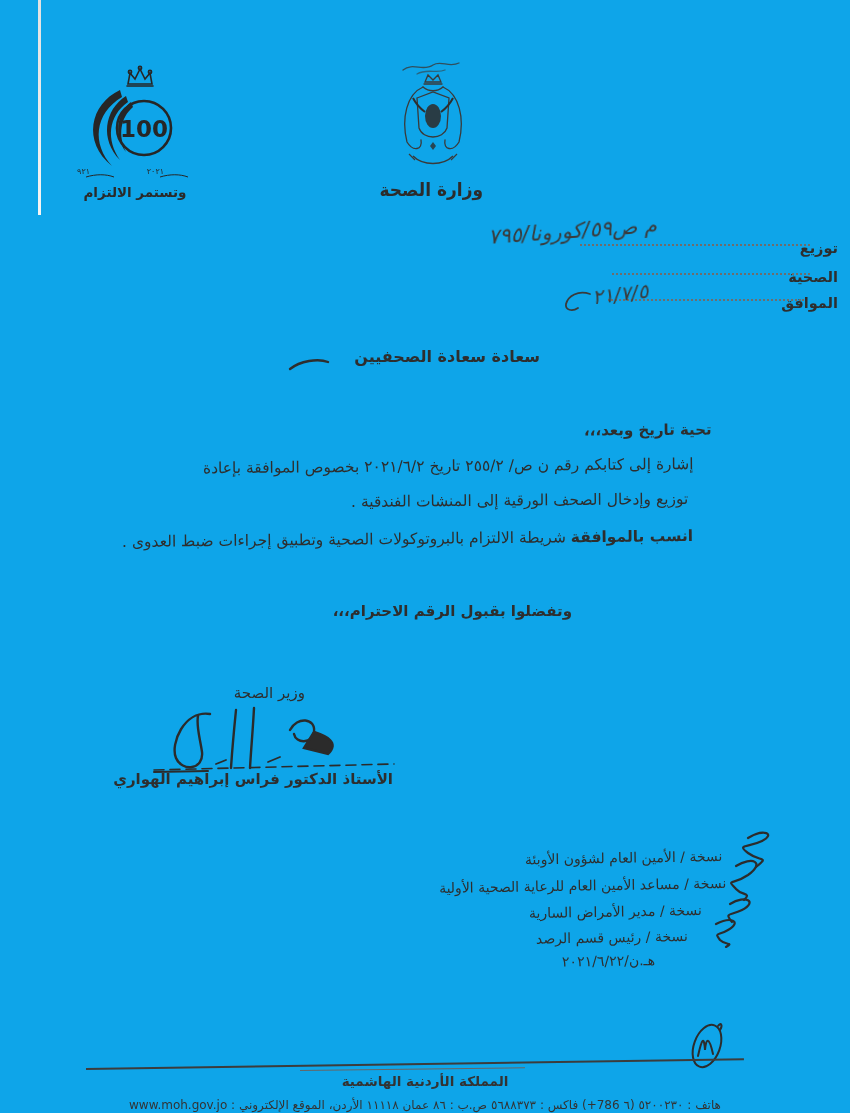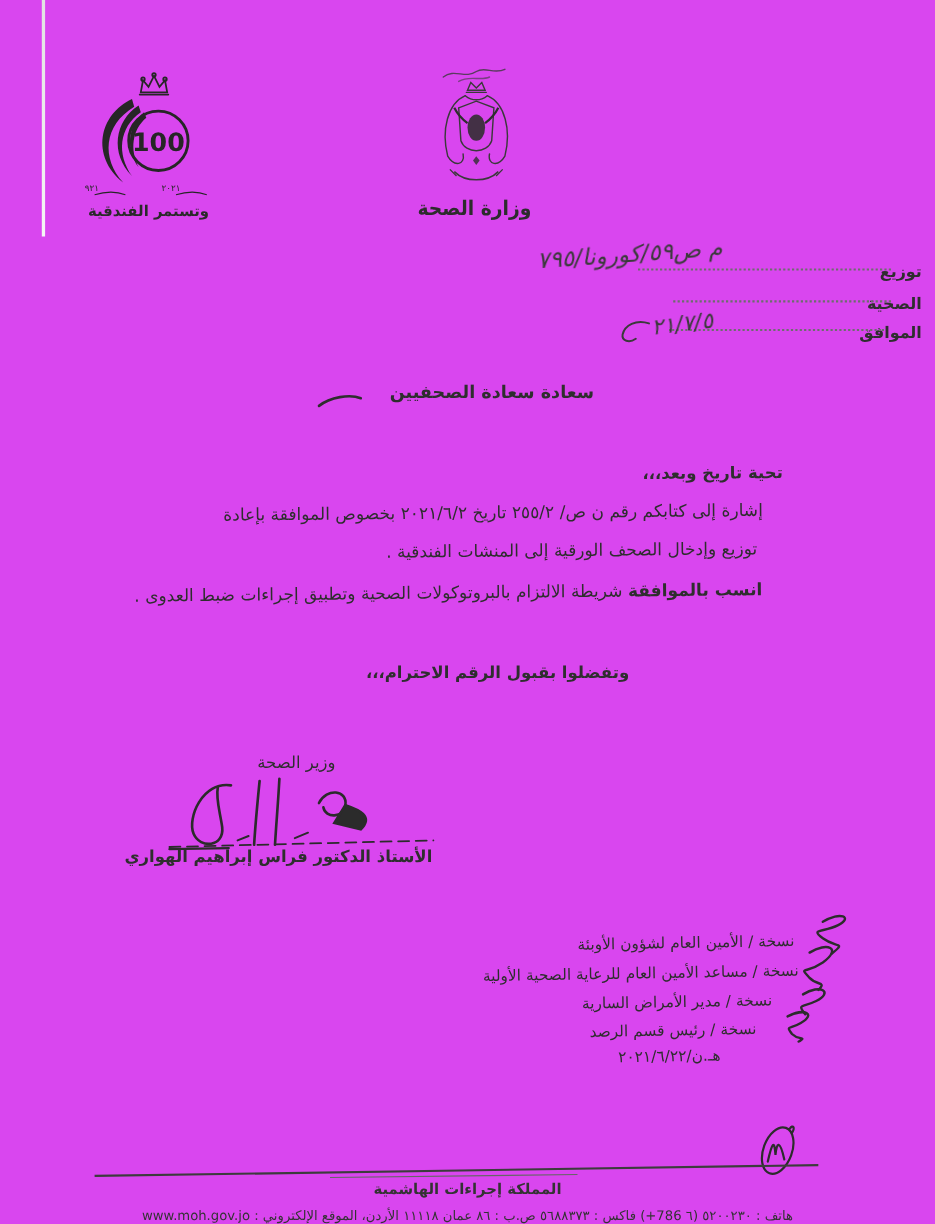--- a/index.html
+++ b/index.html
@@ -1,18 +1,18 @@
 <!DOCTYPE html>
 <html lang="ar" dir="rtl"><head>
 <meta charset="utf-8">
 <style>
   html,body{margin:0;padding:0;background:#fff;}
   .page{
     position:relative;width:850px;height:1113px;margin:0 auto;
-    background:#d946ef;overflow:hidden;direction:rtl;
+    background:#0ea5e9;overflow:hidden;direction:rtl;
     font-family:"DejaVu Sans",sans-serif;color:#2e2e2e;
   }
   .abs{position:absolute;white-space:nowrap;}
   .soft{filter:blur(.3px);}
   .dotted{position:absolute;height:0;border-bottom:2px dotted #6d6d6d;}
   .hand{
     font-style:italic;color:#3a3a3a;letter-spacing:1px;
     filter:blur(.2px);
   }
   .label{font-size:14.5px;font-weight:bold;}
@@ -49,21 +49,21 @@
       <path d="M55,38 C40,50 38,72 50,88 C42,72 44,54 57,43 Z" fill="#262626"></path>
 
       <circle cx="68" cy="64" r="27" stroke="#262626" stroke-width="2.6" fill="none"></circle>
       <text x="68" y="73" text-anchor="middle" font-family="DejaVu Sans,sans-serif" font-size="23" font-weight="bold" fill="#262626">100</text>
 
       <text x="14" y="110" font-family="DejaVu Sans,sans-serif" font-size="8" fill="#262626">١٩٢١</text>
       <text x="88" y="110" font-family="DejaVu Sans,sans-serif" font-size="8" fill="#262626">٢٠٢١</text>
       <path d="M10,113 C20,110 30,110 38,113" stroke="#262626" fill="none" stroke-width="1"></path>
       <path d="M84,113 C94,110 104,110 112,113" stroke="#262626" fill="none" stroke-width="1"></path>
     </svg>
-    <div class="soft" style="position:absolute;left:0;right:0;top:120px;text-align:center;font-size:13.5px;font-weight:bold;color:#2a2a2a;">وتستمر الفندقية</div>
+    <div class="soft" style="position:absolute;left:0;right:0;top:120px;text-align:center;font-size:13.5px;font-weight:bold;color:#2a2a2a;">وتستمر الالتزام</div>
   </div>
 
   <div class="abs" style="left:383px;top:58px;width:100px;height:158px;">
     <svg width="100" height="122" viewBox="0 0 100 122">
       <g stroke="#3a3a3a" fill="none" stroke-width="1.3" stroke-linecap="round">
 
         <path d="M20,12 C30,4 40,14 50,7 C58,2 66,10 76,5" opacity=".8"></path>
         <path d="M34,16 C44,10 54,16 62,12" opacity=".6"></path>
 
         <path d="M42,24 L45,17 L50,22 L55,17 L58,24 Z"></path>
@@ -162,17 +162,17 @@
     <g stroke="#2c2c2c" fill="none" stroke-width="2" stroke-linecap="round">
       <ellipse cx="29" cy="30" rx="13" ry="22" transform="rotate(20 29 30)"></ellipse>
       <path d="M20,40 C24,22 26,20 27,34 C28,22 31,20 35,38"></path>
       <path d="M40,10 C43,6 45,9 42,14"></path>
     </g>
   </svg>
 
   <div class="rule" style="left:86px;top:1068px;width:658px;height:2.4px;transform:rotate(-.85deg);"></div>
   <div class="rule" style="left:300px;top:1070px;width:225px;height:1.2px;background:#666;transform:rotate(-.7deg);"></div>
 
-  <div class="abs soft" style="left:0;right:0;top:1073px;text-align:center;font-size:13.5px;font-weight:bold;letter-spacing:-.5px;color:#333;">المملكة إجراءات الهاشمية</div>
+  <div class="abs soft" style="left:0;right:0;top:1073px;text-align:center;font-size:13.5px;font-weight:bold;letter-spacing:-.5px;color:#333;">المملكة الأردنية الهاشمية</div>
 
   <div class="abs soft" style="left:0;right:0;top:1098px;text-align:center;font-size:12px;color:#333;">هاتف : ٥٢٠٠٢٣٠ (٦ 786+) فاكس : ٥٦٨٨٣٧٣ ص.ب : ٨٦ عمان ١١١١٨ الأردن، الموقع الإلكتروني : www.moh.gov.jo</div>
 
 </div>
 
 </body></html>

